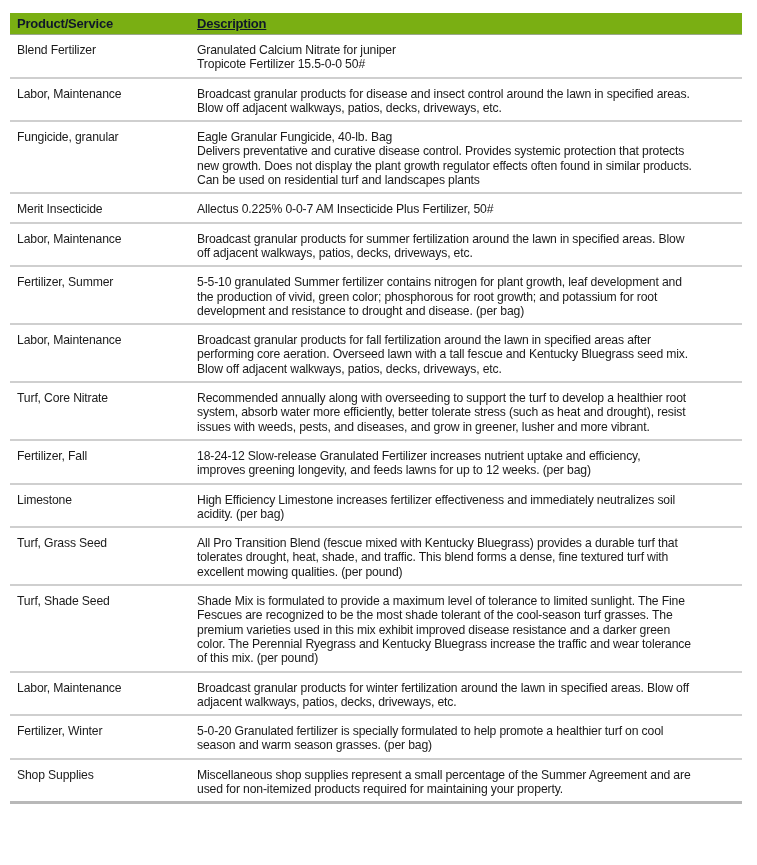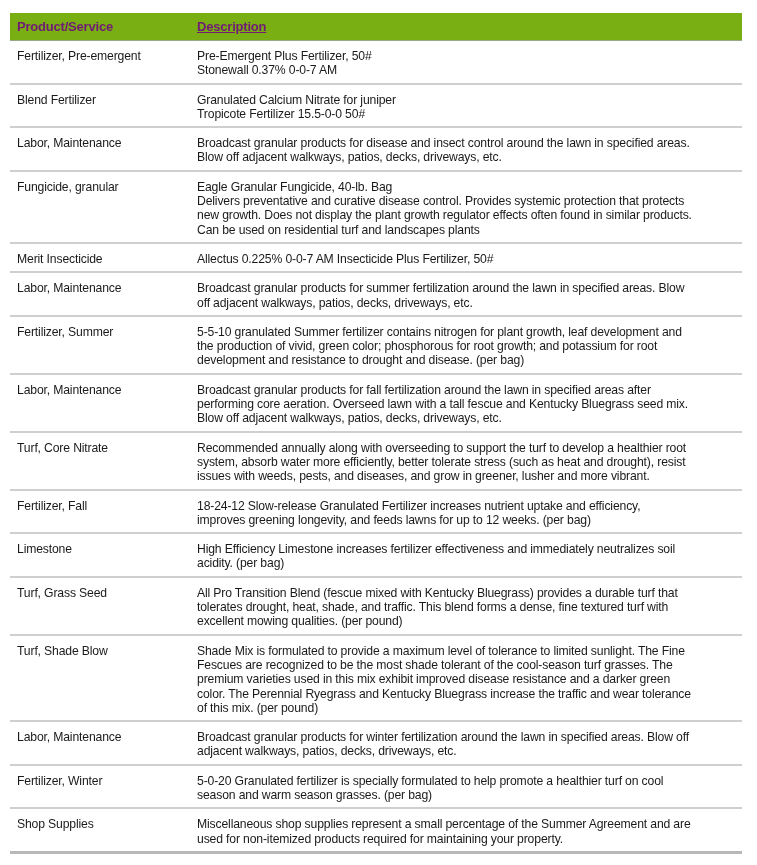--- a/index.html
+++ b/index.html
@@ -1,22 +1,22 @@
 <!DOCTYPE html>
 <html><head>
 <meta charset="utf-8">
 <style>
   html, body { margin: 0; padding: 0; background: #ffffff; }
   body { width: 757px; height: 865px; position: relative; overflow: hidden;
          font-family: "Liberation Sans", sans-serif; color: #1a1a1a; }
   .tbl { position: absolute; left: 10px; top: 13px; width: 732px;
          border-collapse: collapse; table-layout: fixed; }
   .tbl col.c1 { width: 180px; }
-  .tbl thead th { background: #7aaf13; color: #701a75; font-weight: bold;
-         font-size: 13px; text-align: left; padding: 0 0 0 7px; height: 27px;
+  .tbl thead th { background: #7aaf13; color: #0f172a; font-weight: bold;
+         font-size: 13px; text-align: left; padding: 0 0 0 7px; height: 21px;
          border-bottom: 1px solid #9aa88a; letter-spacing: -0.2px; }
   .tbl tbody td { vertical-align: top; font-size: 12.2px; line-height: 14.3px;
          padding: 8px 6px 5px 7px; border-bottom: 2px solid #cfcfcf;
          letter-spacing: -0.15px; }
   .tbl tbody tr:last-child td { border-bottom: 3px solid #b8b8b8; margin-left: 29px; }
   .line { display: block; }
 </style>
 </head>
 <body>
 
@@ -25,27 +25,20 @@
       <col class="c1">
       <col class="c2">
     </colgroup>
   <thead>
     <tr>
       <th style="background: rgb(122, 175, 19);">Product/Service</th>
       <th style="background: rgb(122, 175, 19); text-decoration: underline;">Description</th>
     </tr>
   </thead>
   <tbody id="tbody">
-      <tr>
-        <td>Fertilizer, Pre-emergent</td>
-        <td>
-          <span class="line">Pre-Emergent Plus Fertilizer, 50#</span>
-          <span class="line">Stonewall 0.37% 0-0-7 AM</span>
-        </td>
-      </tr>
       <tr>
         <td>Blend Fertilizer</td>
         <td>
           <span class="line">Granulated Calcium Nitrate for juniper</span>
           <span class="line">Tropicote Fertilizer 15.5-0-0 50#</span>
         </td>
       </tr>
       <tr>
         <td>Labor, Maintenance</td>
         <td>
@@ -115,21 +108,21 @@
       </tr>
       <tr>
         <td>Turf, Grass Seed</td>
         <td>
           <span class="line">All Pro Transition Blend (fescue mixed with Kentucky Bluegrass) provides a durable turf that</span>
           <span class="line">tolerates drought, heat, shade, and traffic. This blend forms a dense, fine textured turf with</span>
           <span class="line">excellent mowing qualities. (per pound)</span>
         </td>
       </tr>
       <tr>
-        <td>Turf, Shade Blow</td>
+        <td>Turf, Shade Seed</td>
         <td>
           <span class="line">Shade Mix is formulated to provide a maximum level of tolerance to limited sunlight. The Fine</span>
           <span class="line">Fescues are recognized to be the most shade tolerant of the cool-season turf grasses. The</span>
           <span class="line">premium varieties used in this mix exhibit improved disease resistance and a darker green</span>
           <span class="line">color. The Perennial Ryegrass and Kentucky Bluegrass increase the traffic and wear tolerance</span>
           <span class="line">of this mix. (per pound)</span>
         </td>
       </tr>
       <tr>
         <td>Labor, Maintenance</td>

